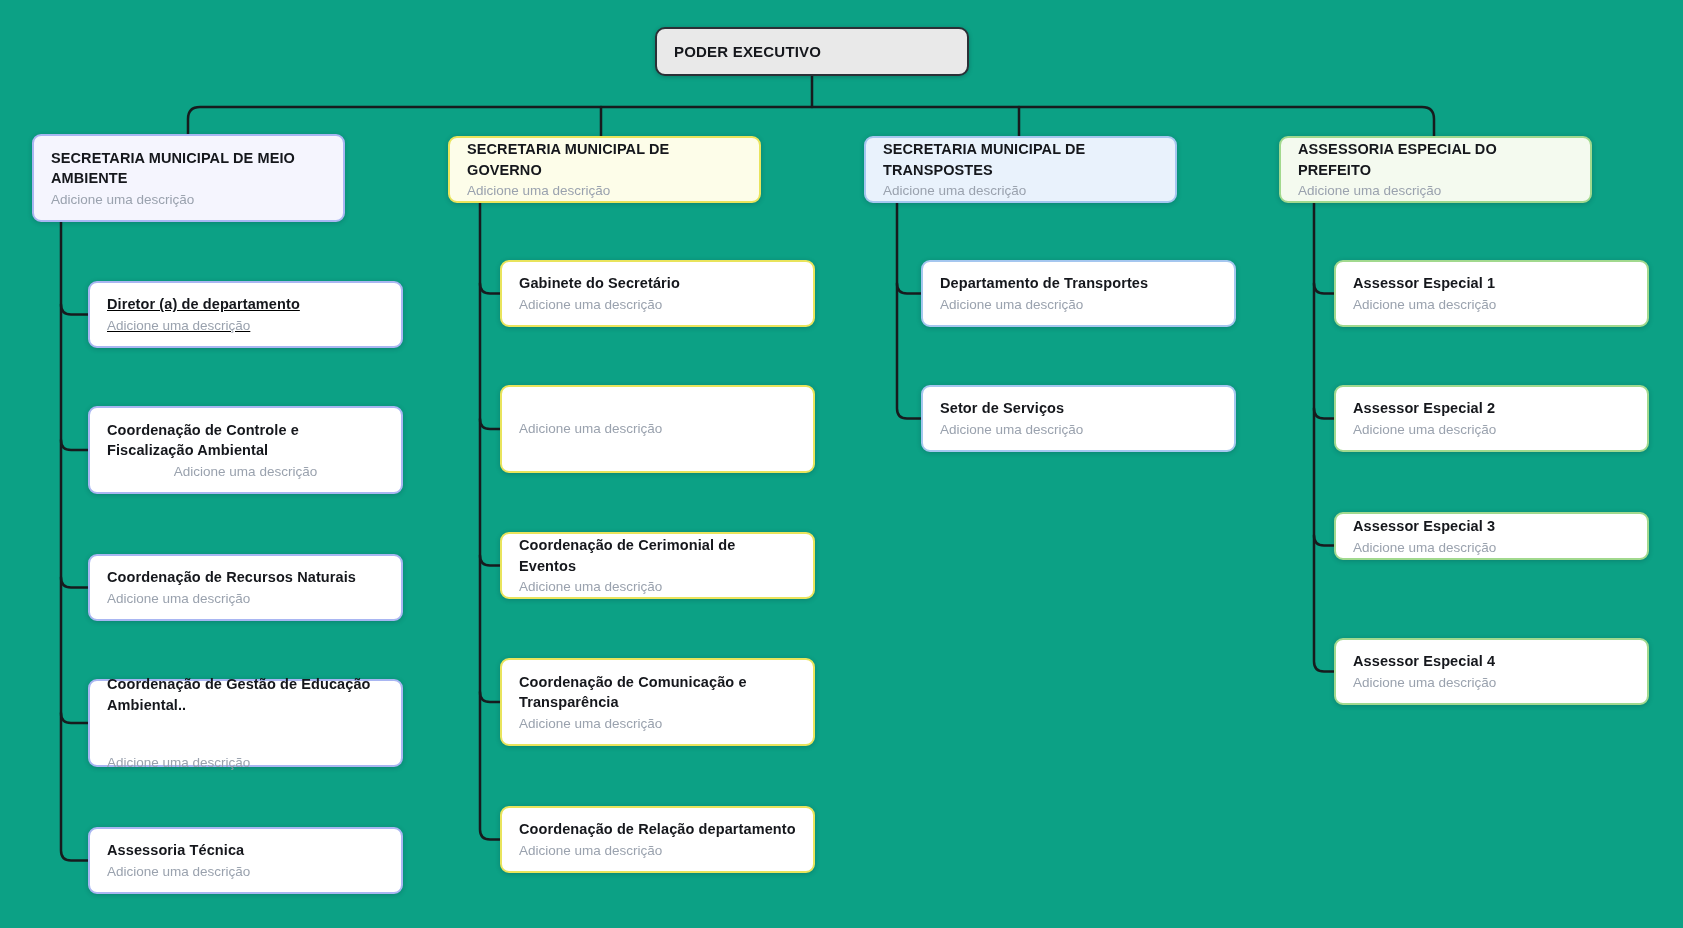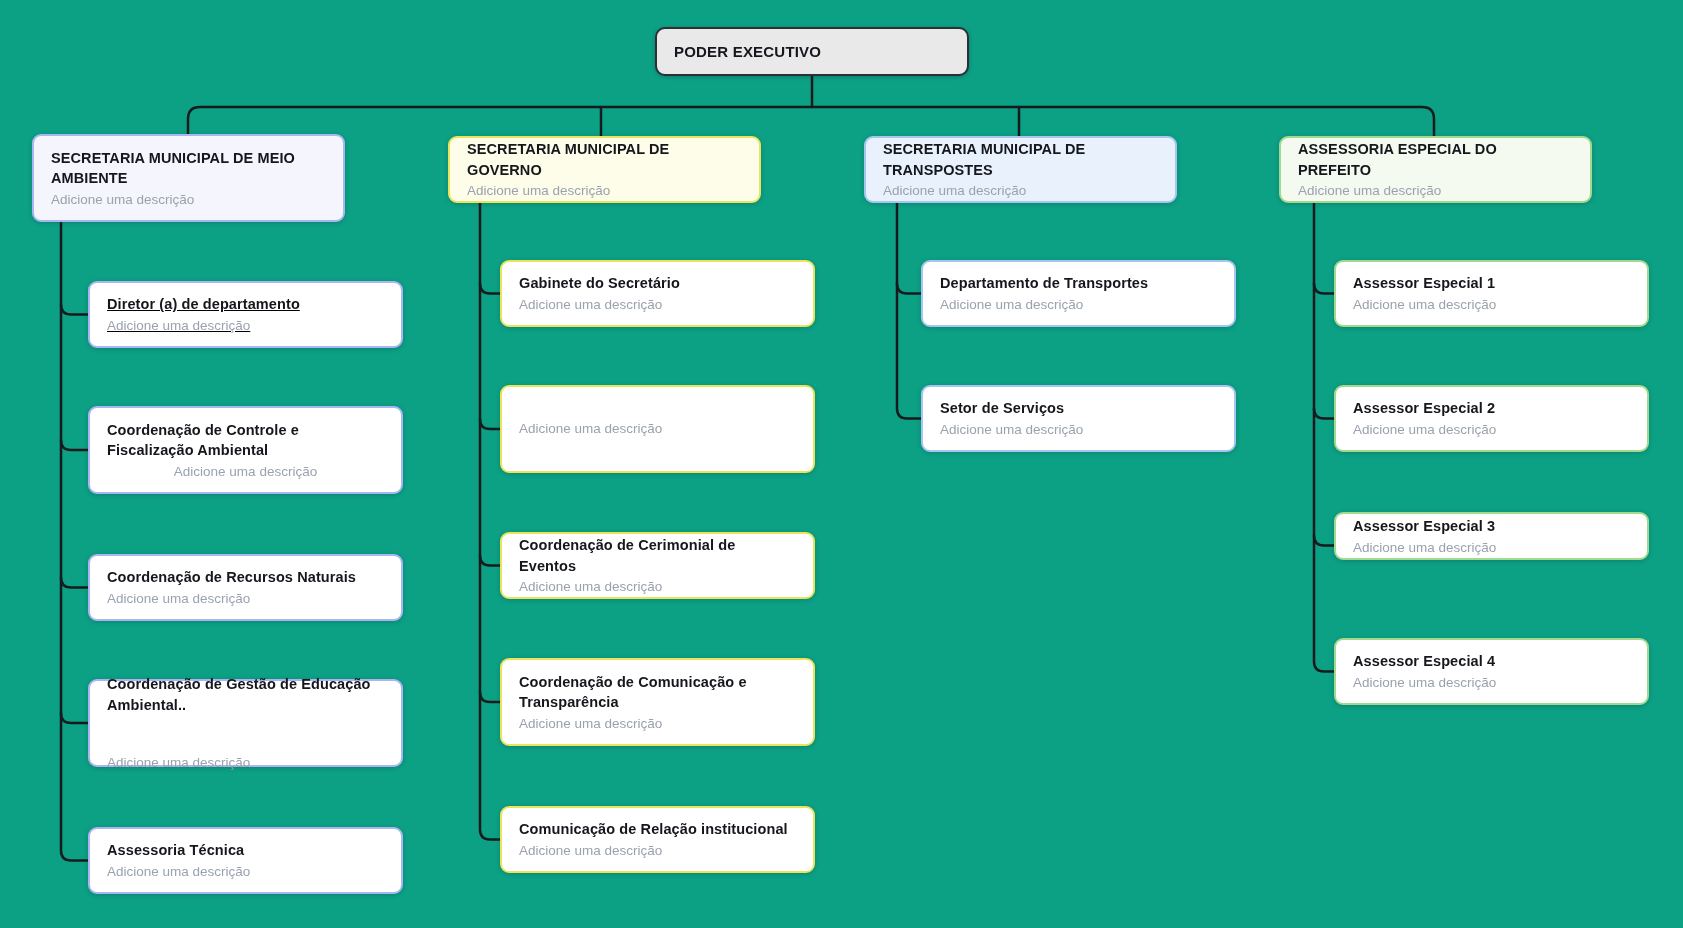--- a/index.html
+++ b/index.html
@@ -174,21 +174,21 @@
   </div>
   <div class="node child b1-c2" style="border-color: rgb(233, 228, 92); background: rgb(255, 255, 255);">
     <div class="title">Coordenação de Cerimonial de Eventos</div>
     <div class="desc">Adicione uma descrição</div>
   </div>
   <div class="node child b1-c3" style="border-color: rgb(233, 228, 92); background: rgb(255, 255, 255);">
     <div class="title">Coordenação de Comunicação e Transparência</div>
     <div class="desc">Adicione uma descrição</div>
   </div>
   <div class="node child b1-c4" style="border-color: rgb(233, 228, 92); background: rgb(255, 255, 255);">
-    <div class="title">Comunicação de Relação institucional</div>
+    <div class="title">Coordenação de Relação departamento</div>
     <div class="desc">Adicione uma descrição</div>
   </div>
 
   <div class="node child b2-c0" style="border-color: rgb(165, 199, 239); background: rgb(255, 255, 255);">
     <div class="title">Departamento de Transportes</div>
     <div class="desc">Adicione uma descrição</div>
   </div>
   <div class="node child b2-c1" style="border-color: rgb(165, 199, 239); background: rgb(255, 255, 255);">
     <div class="title">Setor de Serviços</div>
     <div class="desc">Adicione uma descrição</div>

